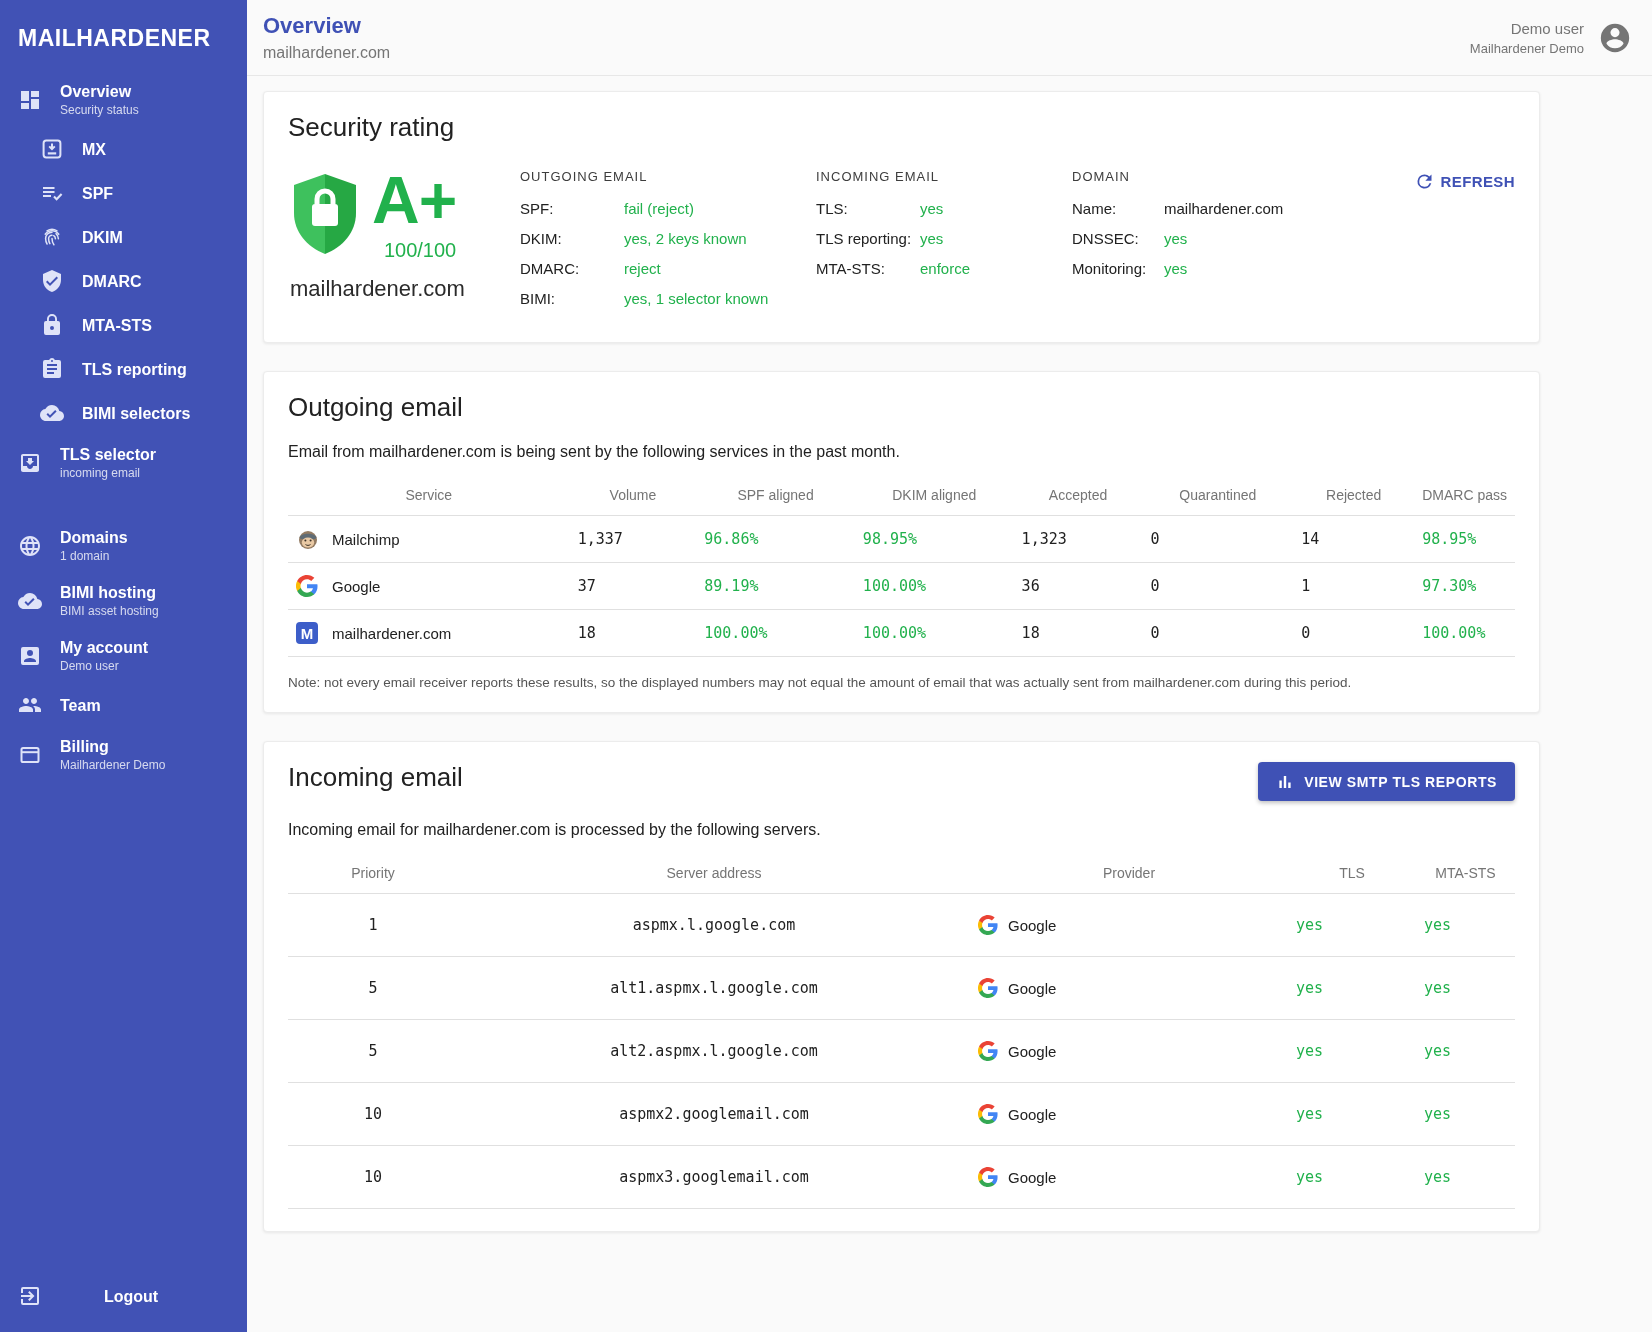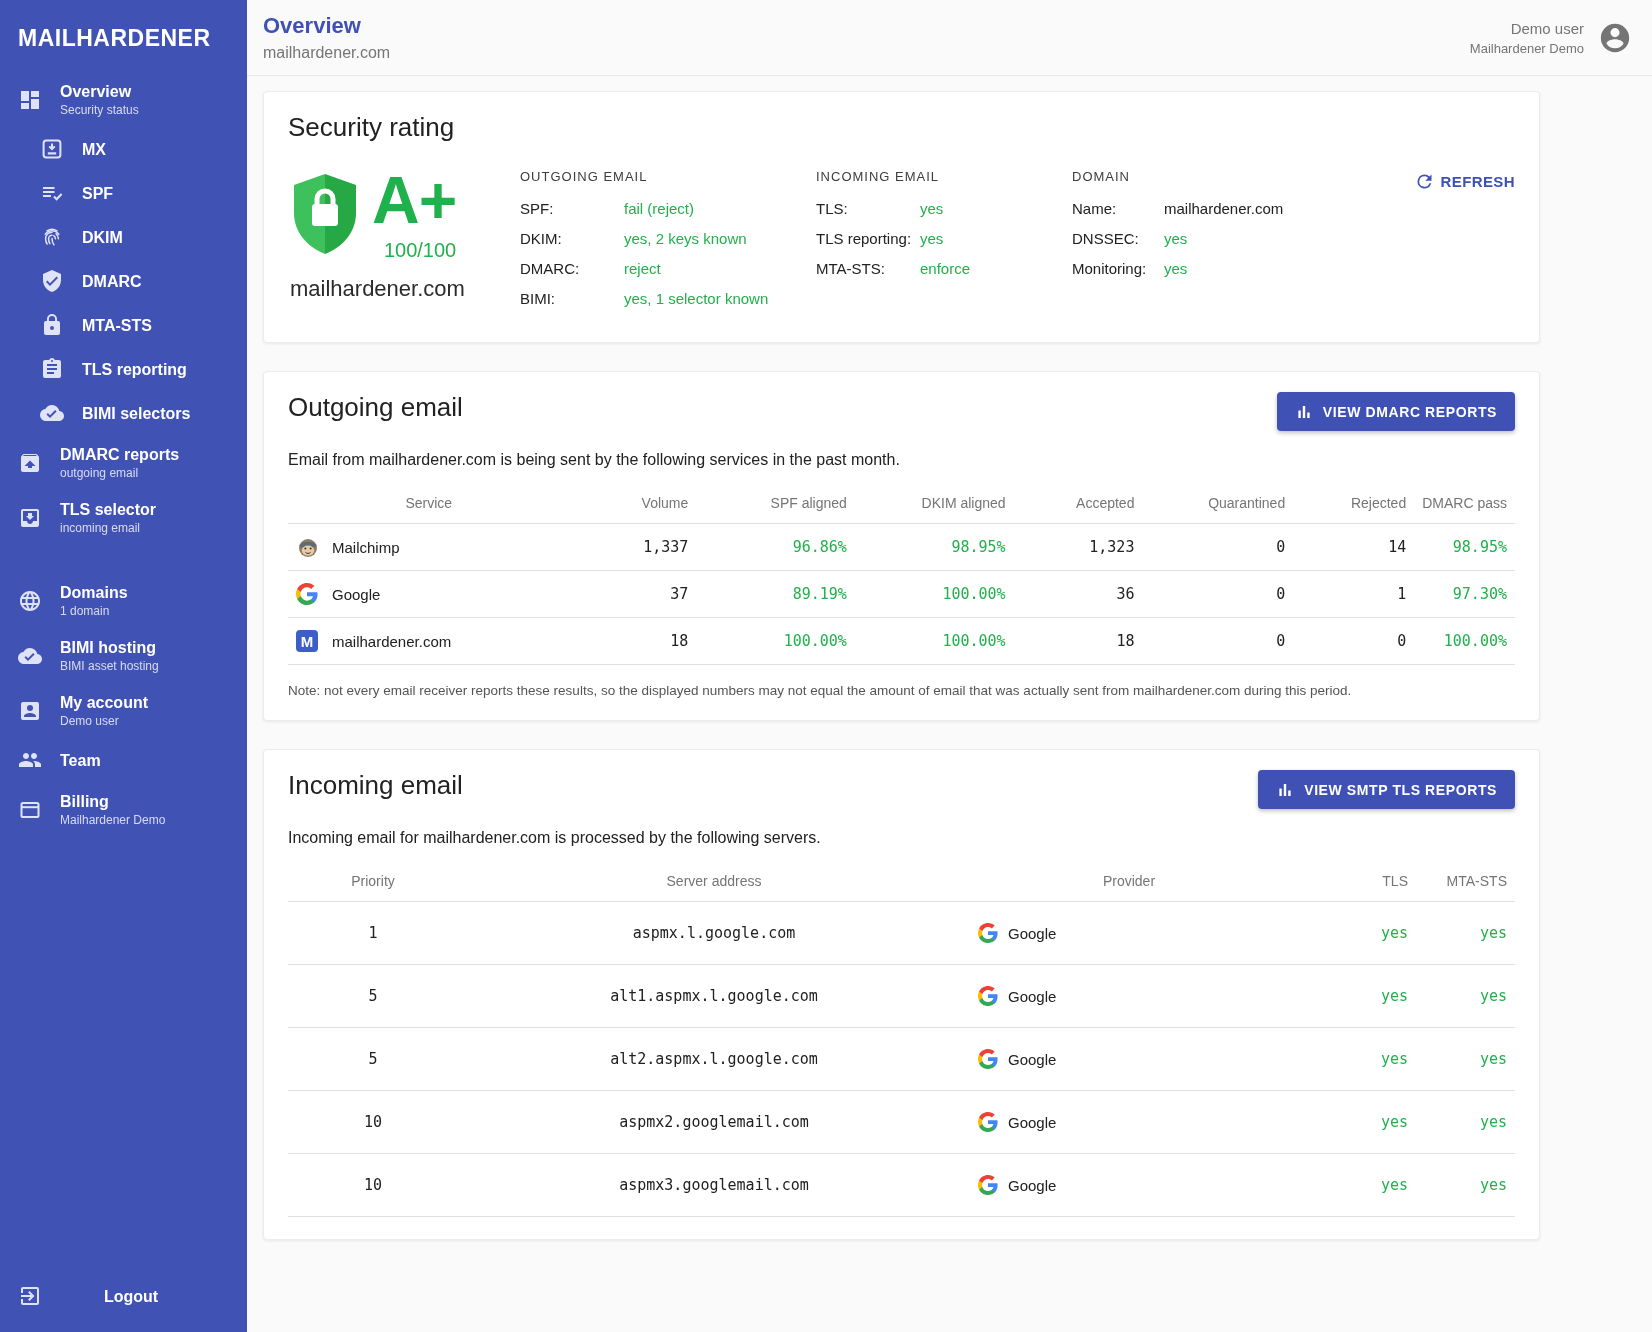--- a/index.html
+++ b/index.html
@@ -72,21 +72,21 @@
     letter-spacing:.6px; padding:0 18px; height:39px; display:inline-flex;
     align-items:center; cursor:pointer; box-shadow:0 2px 4px rgba(0,0,0,.25); }
   .btn svg{ width:18px; height:18px; margin-right:10px; }
 
   .card-desc{ font-size:16px; color:#212121; margin-top:20px; }
 
   
   table{ width:100%; border-collapse:collapse; margin-top:14px; }
   th{ color:var(--muted); font-size:14px; font-weight:400; padding:12px 8px; white-space:nowrap; }
   td{ font-size:15px; padding:11px 8px; border-top:1px solid var(--divider); white-space:nowrap;margin-left:38px; }
-  th.l, td.l{ text-align:center; } th.r, td.r{ text-align:right; }
+  th.l, td.l{ text-align:center; } th.r, td.r{ }
   .num{ font-family:"DejaVu Sans Mono", monospace; font-size:15px; }
   .green{ color:var(--green); }
   .svc{ display:flex; align-items:center; }
   .svc .svc-icon{ width:24px; height:24px; margin-right:12px; display:flex; align-items:center; }
   .m-icon{ width:22px; height:22px; border-radius:4px; background:#3d5ec9; color:#fff;
     font-size:15px; font-weight:700; display:flex; align-items:center; justify-content:center; }
   .note{ font-size:13.5px; color:#555; margin-top:18px; }
 
   
   .incoming td{ padding:21px 8px; }
@@ -270,31 +270,20 @@
               <use href="#i-cloudcheck"></use>
             </svg>
           </span>
         <span class="nav-text">
             <span class="nav-label">BIMI selectors</span>
           </span>
       </div>
       <div class="nav-item">
         <span class="ficon">
             <svg viewBox="0 0 24 24">
-              <use href="#i-unarchive"></use>
-            </svg>
-          </span>
-        <span class="nav-text">
-            <span class="nav-label">DMARC reports</span>
-            <span class="nav-sub">outgoing email</span>
-          </span>
-      </div>
-      <div class="nav-item">
-        <span class="ficon">
-            <svg viewBox="0 0 24 24">
               <use href="#i-inboxdl"></use>
             </svg>
           </span>
         <span class="nav-text">
             <span class="nav-label">TLS selector</span>
             <span class="nav-sub">incoming email</span>
           </span>
       </div>
 
       <div class="nav-gap"></div>
@@ -460,26 +449,20 @@
                 <use href="#i-refresh"></use>
               </svg>
             <span>REFRESH</span>
           </div>
         </div>
       </section>
 
       <section class="card">
         <div class="card-head">
           <div class="card-title">Outgoing email</div>
-          <button class="btn">
-            <svg viewBox="0 0 24 24">
-                <use href="#i-barchart"></use>
-              </svg>
-            <span>VIEW DMARC REPORTS</span>
-          </button>
         </div>
         <div class="card-desc">Email from mailhardener.com is being sent by the following services in the past month.</div>
 
         <table>
           <colgroup>
               <col style="width:284px">
               <col style="width:128px">
               <col style="width:160px">
               <col style="width:160px">
               <col style="width:130px">

